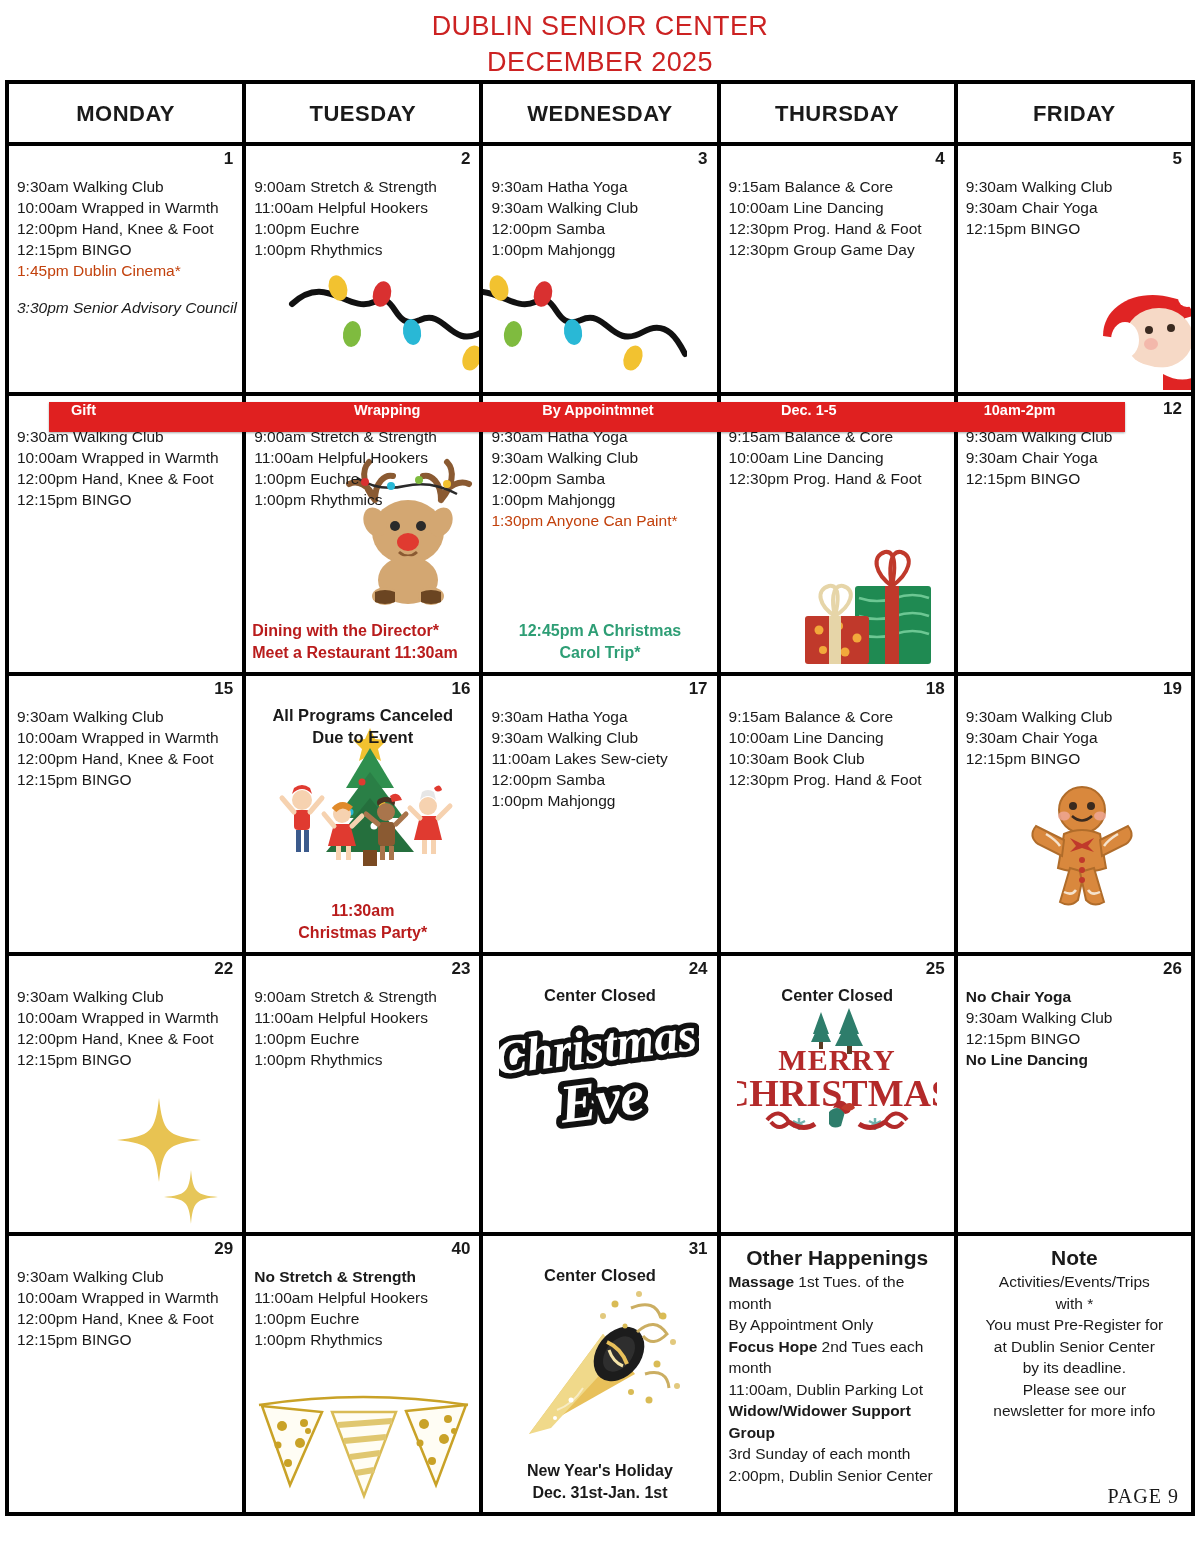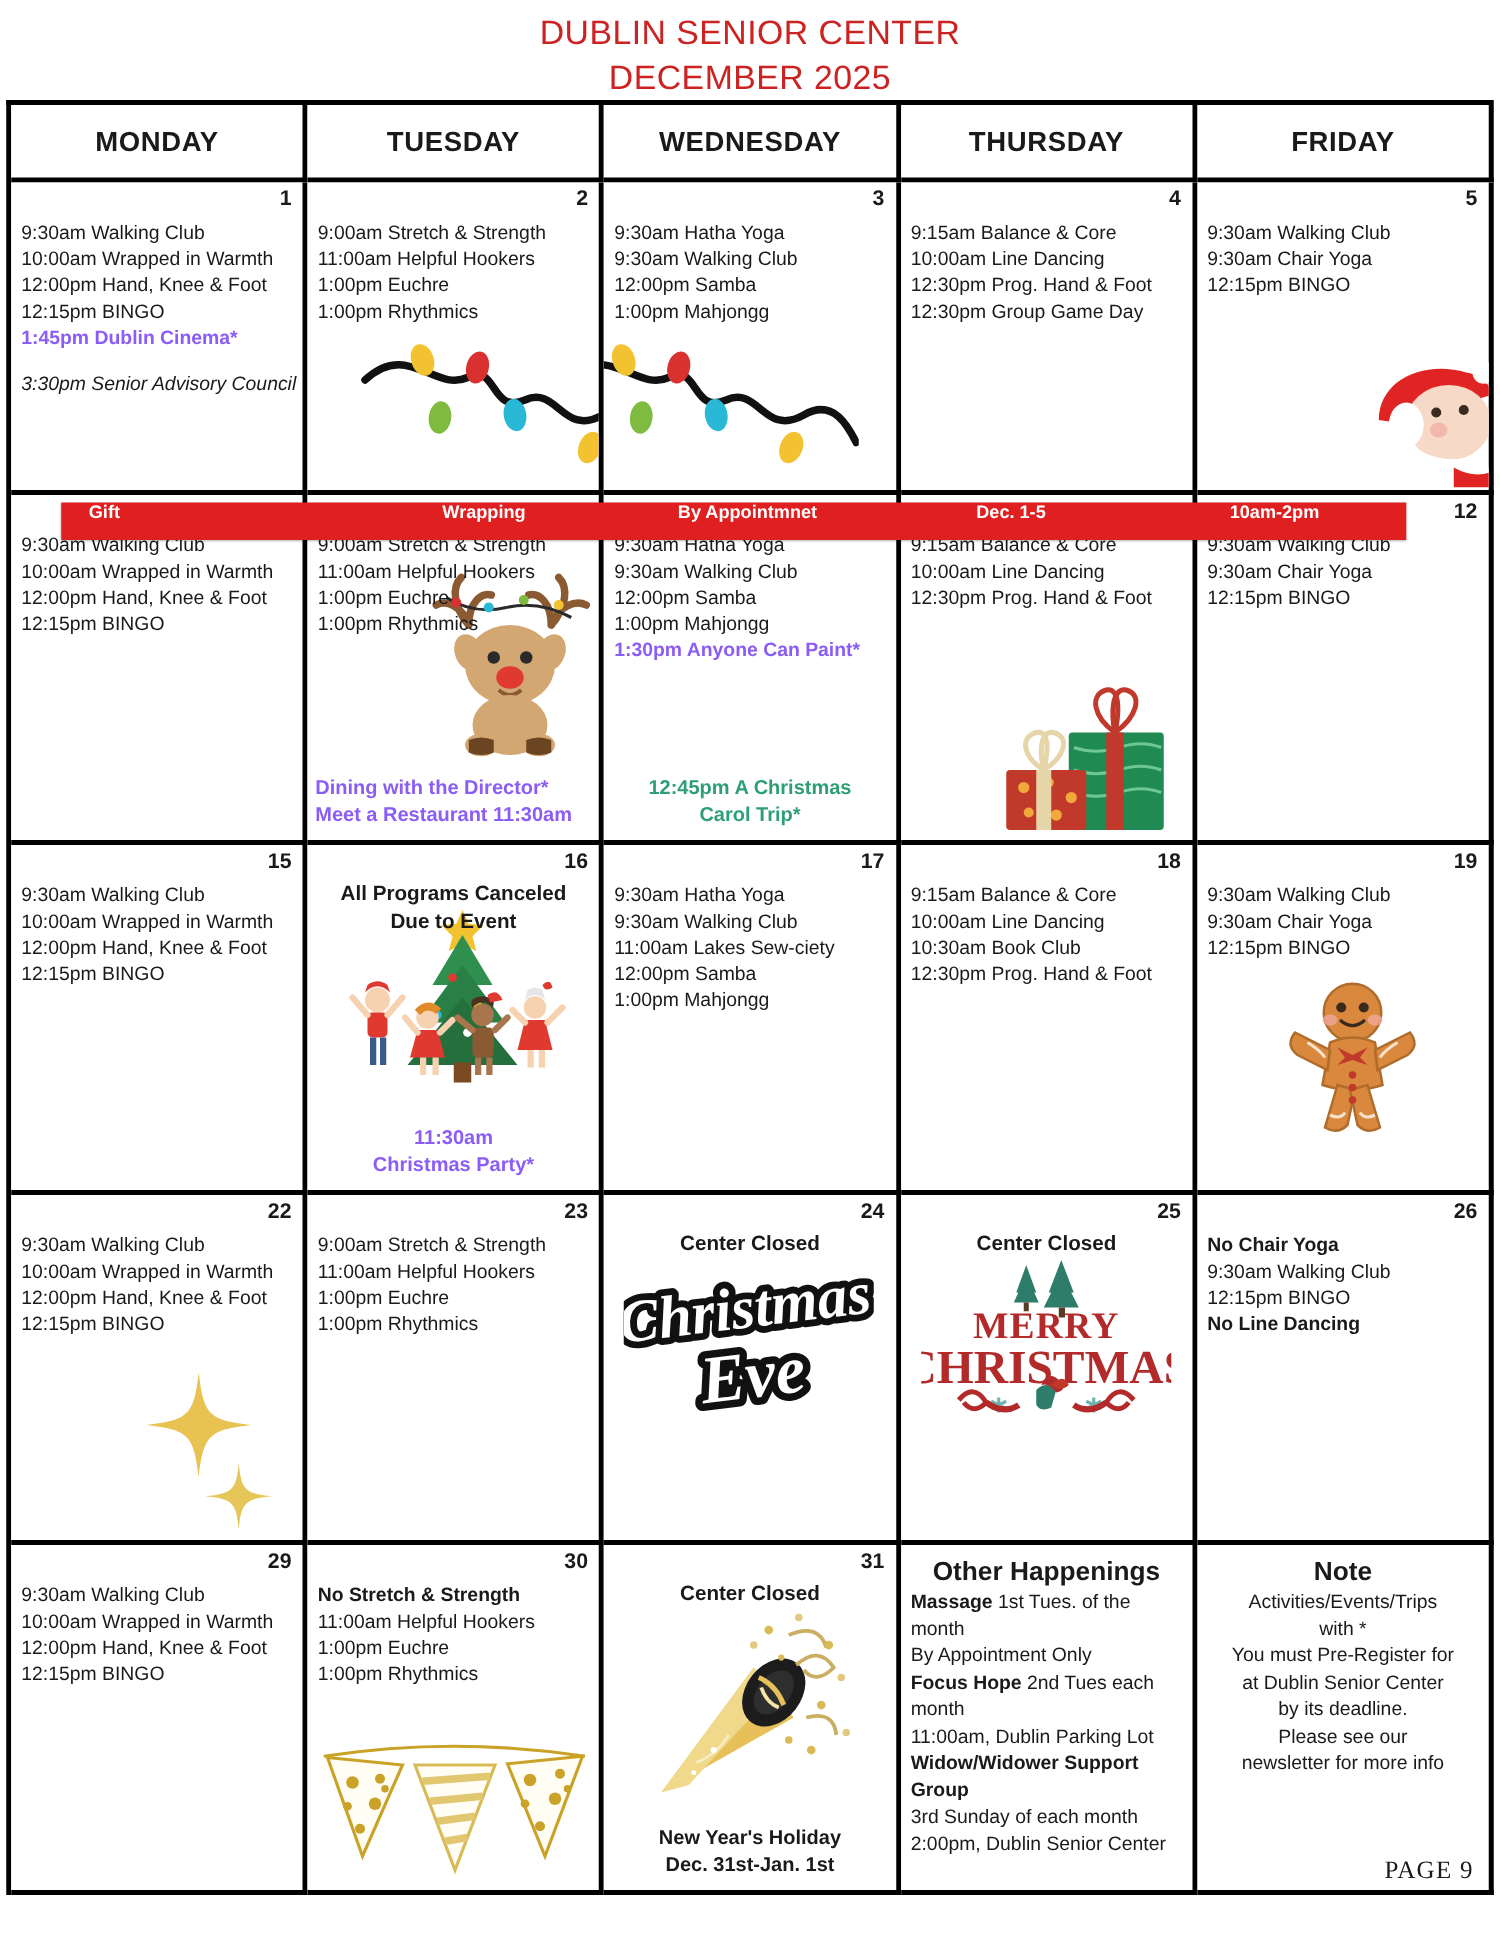--- a/index.html
+++ b/index.html
@@ -68,21 +68,21 @@
   .events {
     margin-top:22px;
     position:relative;
     z-index:2;
   }
   .ev {
     font-size:15.5px;
     line-height:21px;
     white-space:nowrap;
   }
-  .ev.red     { color:#8b5cf6; font-weight:bold; }
+  .ev.red     { color:#c2410c; font-weight:normal; }
   .ev.italic  { font-style:italic; }
   .ev.bold    { font-weight:bold; }
   .ev.wrap    { white-space:normal; }
   .ev.spacer  { height:16px; }
 
   .block-center {
     margin-top:20px;
     text-align:center;
     font-weight:bold;
     font-size:16.5px;
@@ -93,21 +93,21 @@
   .block-bottom {
     position:absolute;
     left:6px; right:6px; bottom:8px;
     text-align:center;
     font-weight:bold;
     font-size:16px;
     line-height:22px;
     z-index:2;
   }
   .block-bottom.left { text-align:left; }
-  .block-bottom.red  { color:#8b5cf6; }
+  .block-bottom.red  { color:#b91c1c; }
   .block-bottom.green{ color:#2e9e75; }
 
   
   .banner {
     position:absolute;
     left:40px;
     right:70px;
     top:318px;
     height:30px;
     background:#e02020;
@@ -549,21 +549,21 @@
       <div class="datenum">29</div>
       <div class="events" id="ev29">
           <div class="ev">9:30am Walking Club</div>
           <div class="ev">10:00am Wrapped in Warmth</div>
           <div class="ev">12:00pm Hand, Knee &amp; Foot</div>
           <div class="ev">12:15pm BINGO</div>
         </div>
     </div>
 
     <div class="cell datecell">
-      <div class="datenum">30</div>
+      <div class="datenum">40</div>
       <div class="events" id="ev30">
           <div class="ev bold">No Stretch &amp; Strength</div>
           <div class="ev">11:00am Helpful Hookers</div>
           <div class="ev">1:00pm Euchre</div>
           <div class="ev">1:00pm Rhythmics</div>
         </div>
       <svg class="art" width="215" height="115" style="left:10px; bottom:4px;" viewBox="0 0 215 115">
         <path d="M3 12 Q107 -4 212 12" stroke="#c9a227" stroke-width="2.5" fill="none"></path>
         <path d="M6 13 L66 19 L34 92 Z" fill="#fffdf4" stroke="#c9a227" stroke-width="2.5"></path>
         <circle cx="26" cy="33" r="5" fill="#c9a227"></circle>

